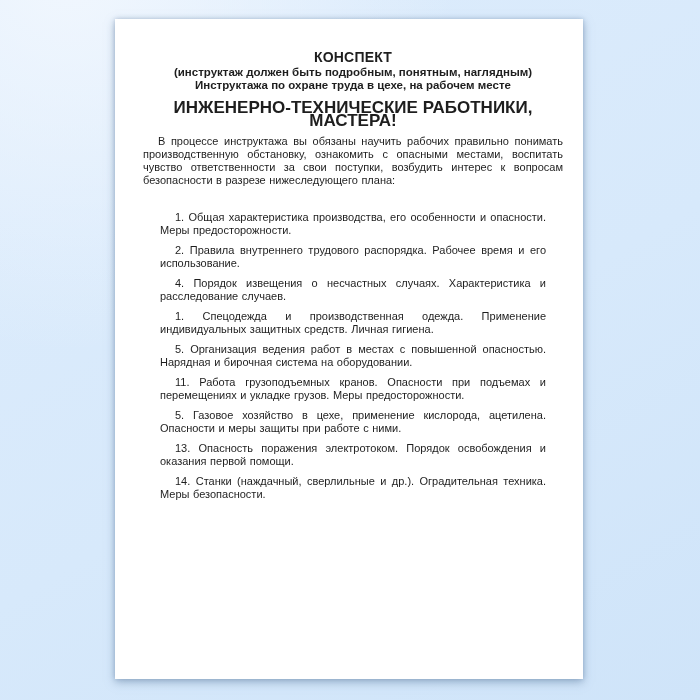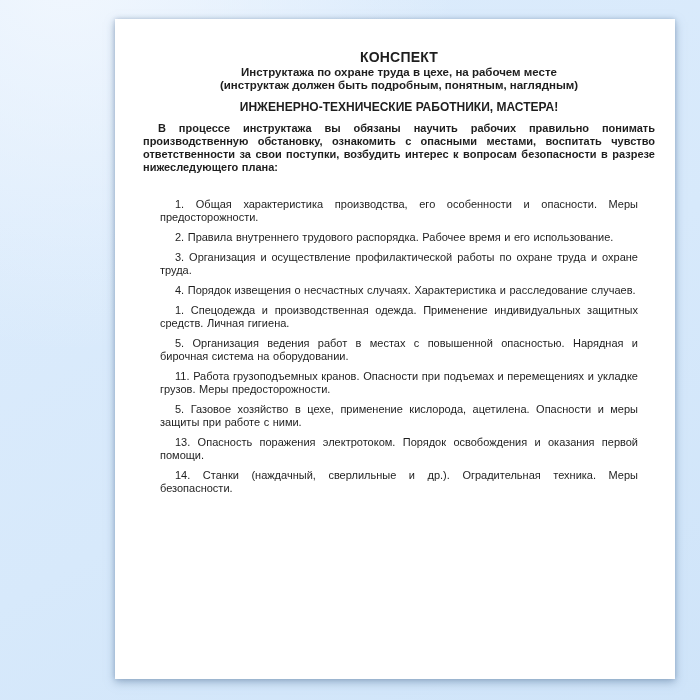--- a/index.html
+++ b/index.html
@@ -17,21 +17,21 @@
     width: 700px;
     height: 700px;
     background:
       radial-gradient(circle at 10% -5%, #f1f7fe 0%, rgba(241,247,254,0) 40%),
       linear-gradient(150deg, #ddecfc 0%, #d7e9fb 55%, #cfe4f9 100%);
   }
   .page {
     position: absolute;
     left: 115px;
     top: 19px;
-    width: 560px;
+    width: 468px;
     height: 660px;
     box-sizing: border-box;
     background: #ffffff;
     box-shadow:
       0 3px 9px rgba(98, 128, 162, 0.55),
       0 0 4px  rgba(98, 128, 162, 0.35);
     padding: 30px 20px 0 28px;
     color: #1e1e1e;
   }
   .doc-title {
@@ -41,60 +41,58 @@
     text-align: center;
     letter-spacing: 0.2px;
   }
   .doc-subtitle {
     font-size: 11.5px;
     line-height: 13px;
     font-weight: bold;
     text-align: center;
   }
   .doc-heading {
-    font-size: 12px;
+    font-size: 17px;
     line-height: 13px;
     font-weight: bold;
     text-align: center;
     margin: 9px 0 8px;
   }
   .para {
     font-size: 11px;
     line-height: 13px;
     text-align: justify;
     text-indent: 15px;
     margin: 0 0 7px;
     hyphens: none;
     word-spacing: 0.5px;
   }
   .para.intro {
     margin-bottom: 24px;
-    font-weight: bold;
   }
   .plan-list {
     margin: 17px;
   }
 </style>
 </head>
 <body>
 
 <div class="stage">
   <div class="page">
     <div class="doc-title">КОНСПЕКТ</div>
+    <div class="doc-subtitle">(инструктаж должен быть подробным, понятным, наглядным)</div>
     <div class="doc-subtitle">Инструктажа по охране труда в цехе, на рабочем месте</div>
-    <div class="doc-subtitle">(инструктаж должен быть подробным, понятным, наглядным)</div>
     <div class="doc-heading">ИНЖЕНЕРНО-ТЕХНИЧЕСКИЕ РАБОТНИКИ, МАСТЕРА!</div>
     <p class="para intro">В процессе инструктажа вы обязаны научить рабочих правильно понимать производственную обстановку, ознакомить с опасными местами, воспитать чувство ответственности за свои поступки, возбудить интерес к вопросам безопасности в разрезе нижеследующего плана:</p>
     <div class="plan-list">
 
         <p class="para">1. Общая характеристика производства, его особенности и опасности. Меры предосторожности.</p>
 
         <p class="para">2. Правила внутреннего трудового распорядка. Рабочее время и его использование.</p>
 
-        <p class="para">3. Организация и осуществление профилактической работы по охране труда и охране труда.</p>
 
         <p class="para">4. Порядок извещения о несчастных случаях. Характеристика и расследование случаев.</p>
 
         <p class="para">1. Спецодежда и производственная одежда. Применение индивидуальных защитных средств. Личная гигиена.</p>
 
 
 
 
         <p class="para">5. Организация ведения работ в местах с повышенной опасностью. Нарядная и бирочная система на оборудовании.</p>
 

